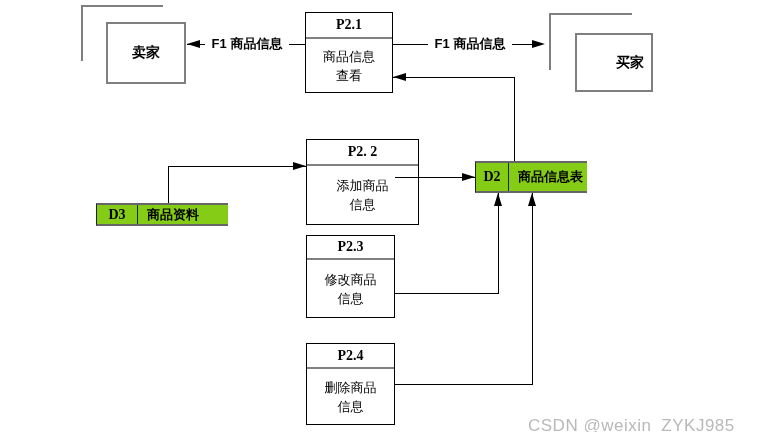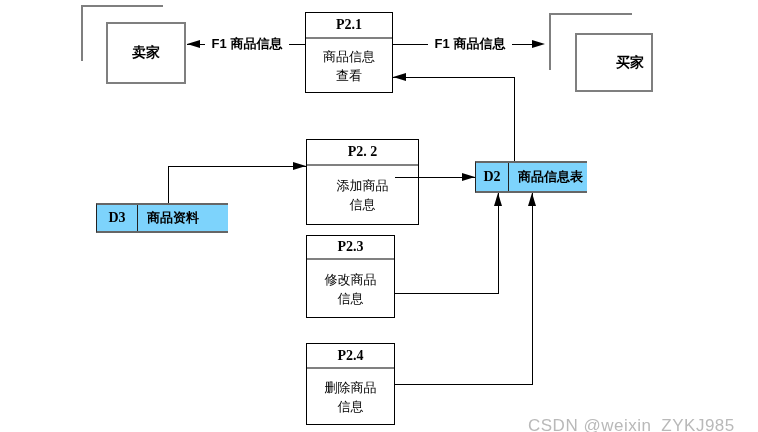--- a/index.html
+++ b/index.html
@@ -29,21 +29,21 @@
     font-family:"Liberation Serif", serif; font-weight:bold; font-size:14px; color:#000;
   }
   .process .bd {
     flex:1; display:flex; flex-direction:column; align-items:center; justify-content:center;
     font-size:13px; font-weight:normal; line-height:19px; color:#000; text-align:center;
   }
 
   
   .store {
     border-top:2px solid #666; border-bottom:2px solid #666; border-left:1.5px solid #222;
-    background:#7dd3fc; display:flex; align-items:stretch;
+    background:#84cc16; display:flex; align-items:stretch;
   }
   .store .id {
     border-right:1.5px solid #222;
     display:flex; align-items:center; justify-content:center;
     font-family:"Liberation Serif", serif; font-weight:bold; font-size:14px; color:#000;
   }
   .store .lbl {
     display:flex; align-items:center; padding-left:9px;
     font-size:13px; font-weight:bold; color:#000;
   }
@@ -110,21 +110,21 @@
       <span>删除商品</span>
       <span>信息</span>
     </div>
   </div>
 
   <div class="abs store" style="left:475px; top:161px; width:112px; height:32px;">
     <div class="id" style="width:33px;">D2</div>
     <div class="lbl">商品信息表</div>
   </div>
 
-  <div class="abs store" style="left:96px; top:203px; width:132px; height:30px;">
+  <div class="abs store" style="left:96px; top:203px; width:132px; height:23px;">
     <div class="id" style="width:41px;">D3</div>
     <div class="lbl">商品资料</div>
   </div>
 
   <div class="abs hline" style="left:187px; top:44px; width:118px;"></div>
   <div class="abs ah ah-left" style="left:187px; top:39.5px;"></div>
   <div class="abs flowlabel" style="left:205px; top:36px; width:84px;">F1 商品信息</div>
 
   <div class="abs hline" style="left:393px; top:44px; width:139px;"></div>
   <div class="abs ah ah-right" style="left:532px; top:39.5px;"></div>

